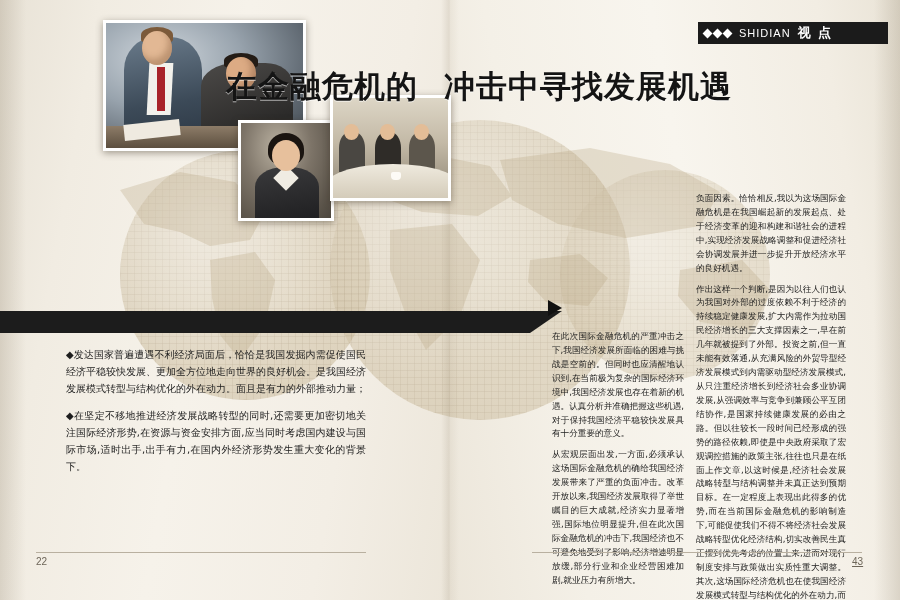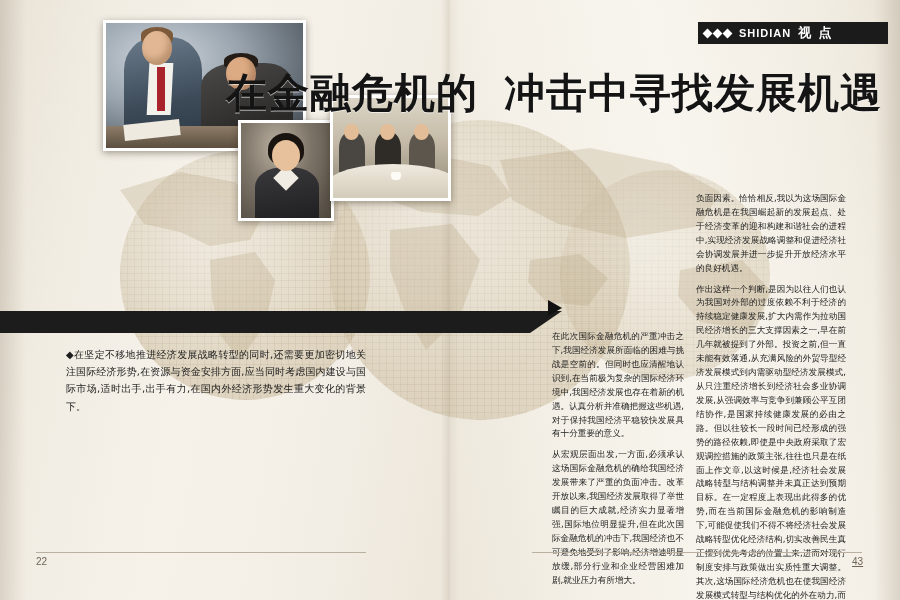--- a/index.html
+++ b/index.html
@@ -215,21 +215,21 @@
     background: #fdfbf6; border-radius: 2px 2px 4px 4px;
   }
 
   
   .headline {
     position: absolute;
     left: 226px; top: 66px;
     width: 660px;
     font-family: "DejaVu Sans", "Liberation Sans", sans-serif;
     font-weight: bold;
-    font-size: 41px;
+    font-size: 31px;
     letter-spacing: 1px;
     color: #141414;
     text-shadow: 0 1px 0 rgba(255,255,255,0.6);
     white-space: nowrap;
   }
   .headline .part2 { margin-left: 26px; }
 
   
   .hdr-tab {
     position: absolute;
@@ -241,21 +241,21 @@
     padding-left: 6px;
     box-sizing: border-box;
   }
   .hdr-diamonds {
     display: flex; gap: 3px; margin-right: 8px;
   }
   .hdr-diamonds i {
     display: block; width: 7px; height: 7px; background: #fff; transform: rotate(45deg);
   }
   .hdr-en {
-    color: #ffffff; font-size: 11px; font-weight: bold; letter-spacing: 1px;
+    color: #ffffff; font-size: 11px; font-weight: normal; letter-spacing: 1px;
     font-family: "Liberation Sans", sans-serif;
   }
   .hdr-cn {
     color: #ffffff; font-size: 13px; font-weight: bold; margin-left: 7px;
     letter-spacing: 2px;
     font-family: Liberation Serif, serif;
   }
 
   
   .col {
@@ -370,20 +370,21 @@
     <span class="hdr-diamonds">
         <i></i>
         <i></i>
         <i></i>
       </span>
     <span class="hdr-en">SHIDIAN</span>
     <span class="hdr-cn">视 点</span>
   </div>
 
   <div class="col col-left">
+    <p>◆发达国家普遍遭遇不利经济局面后，恰恰是我国发掘内需促使国民经济平稳较快发展、更加全方位地走向世界的良好机会。是我国经济发展模式转型与结构优化的外在动力。面且是有力的外部推动力量；</p>
     <p>◆在坚定不移地推进经济发展战略转型的同时,还需要更加密切地关注国际经济形势,在资源与资金安排方面,应当同时考虑国内建设与国际市场,适时出手,出手有力,在国内外经济形势发生重大变化的背景下。</p>
   </div>
 
   <div class="col col-mid">
     <p>在此次国际金融危机的严重冲击之下,我国经济发展所面临的困难与挑战是空前的。但同时也应清醒地认识到,在当前极为复杂的国际经济环境中,我国经济发展也存在着新的机遇。认真分析并准确把握这些机遇,对于保持我国经济平稳较快发展具有十分重要的意义。</p>
     <p>从宏观层面出发,一方面,必须承认这场国际金融危机的确给我国经济发展带来了严重的负面冲击。改革开放以来,我国经济发展取得了举世瞩目的巨大成就,经济实力显著增强,国际地位明显提升,但在此次国际金融危机的冲击下,我国经济也不可避免地受到了影响,经济增速明显放缓,部分行业和企业经营困难加剧,就业压力有所增大。</p>
   </div>
 
   <div class="col col-r1">
     <p>负面因素。恰恰相反,我以为这场国际金融危机是在我国崛起新的发展起点、处于经济变革的迎和构建和谐社会的进程中,实现经济发展战略调整和促进经济社会协调发展并进一步提升开放经济水平的良好机遇。</p>

